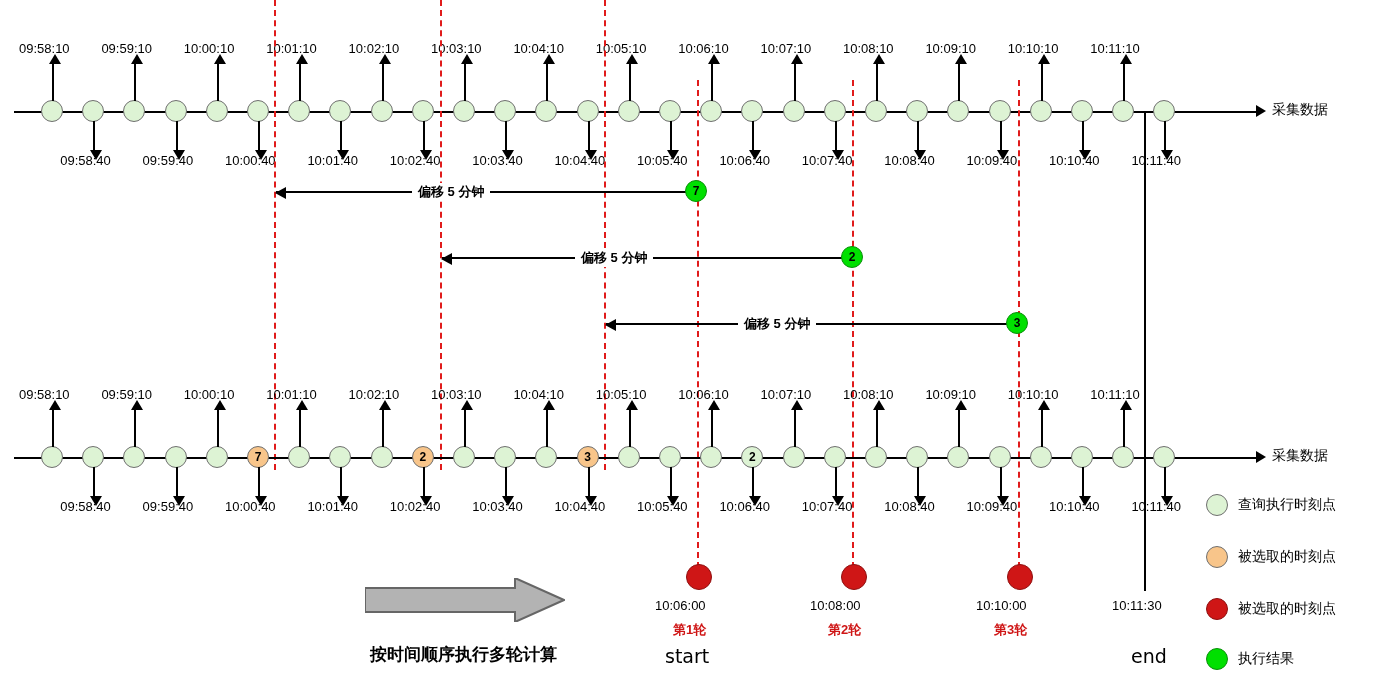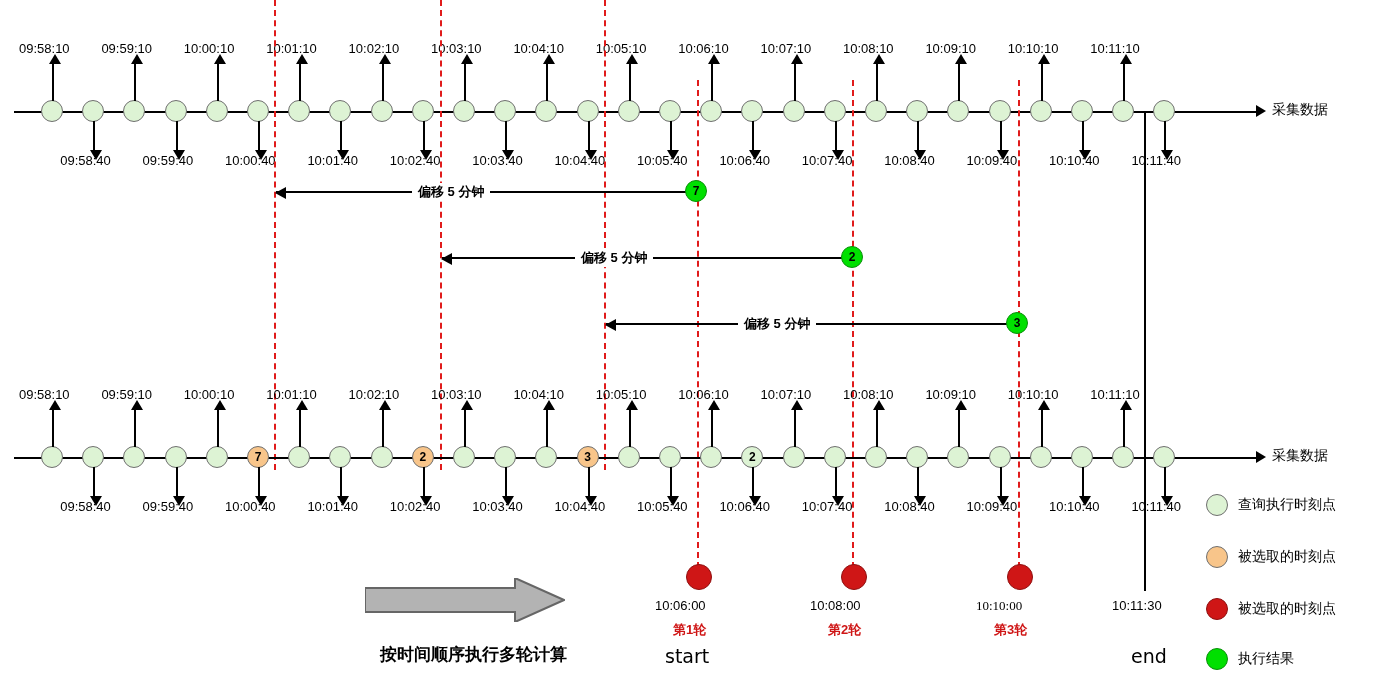--- a/index.html
+++ b/index.html
@@ -388,34 +388,34 @@
 
   <div class="dot exec" style="left:686px;top:564px;width:26px;height:26px;"></div>
   <div class="blacktime" style="left:655px;top:598px;">10:06:00</div>
   <div class="redlabel" style="left:673px;top:621px;">第1轮</div>
 
   <div class="dot exec" style="left:841px;top:564px;width:26px;height:26px;"></div>
   <div class="blacktime" style="left:810px;top:598px;">10:08:00</div>
   <div class="redlabel" style="left:828px;top:621px;">第2轮</div>
 
   <div class="dot exec" style="left:1007px;top:564px;width:26px;height:26px;"></div>
-  <div class="blacktime" style="left:976px;top:598px;font-family:Liberation Serif, serif;">10:10:00</div>
+  <div class="blacktime" style="left:976px;top:598px;">10:10:00</div>
   <div class="redlabel" style="left:994px;top:621px;">第3轮</div>
 
   <div class="blacktime" style="left:1112px;top:598px;">10:11:30</div>
 
   <div class="startend" style="left:665px;top:645px;">start</div>
   <div class="startend" style="left:1131px;top:645px;">end</div>
 
   <div class="bigarrow" style="left:365px;top:578px;">
     <svg width="200" height="44" viewBox="0 0 200 44">
       <polygon points="0,10 150,10 150,0 199,22 150,44 150,34 0,34" fill="#b3b3b3" stroke="#666666" stroke-width="2"></polygon>
     </svg>
   </div>
-  <div class="caption" style="left:380px;top:643px;">按时间顺序执行多轮计算</div>
+  <div class="caption" style="left:370px;top:643px;">按时间顺序执行多轮计算</div>
 
   <div class="legend-item" style="left:1206px;top:494px;">
     <span class="legend-dot" style="background:#ddf3d4;"></span>
     <span class="legend-text">查询执行时刻点</span>
   </div>
   <div class="legend-item" style="left:1206px;top:546px;">
     <span class="legend-dot" style="background:#f8c58a;"></span>
     <span class="legend-text">被选取的时刻点</span>
   </div>
   <div class="legend-item" style="left:1206px;top:598px;">

